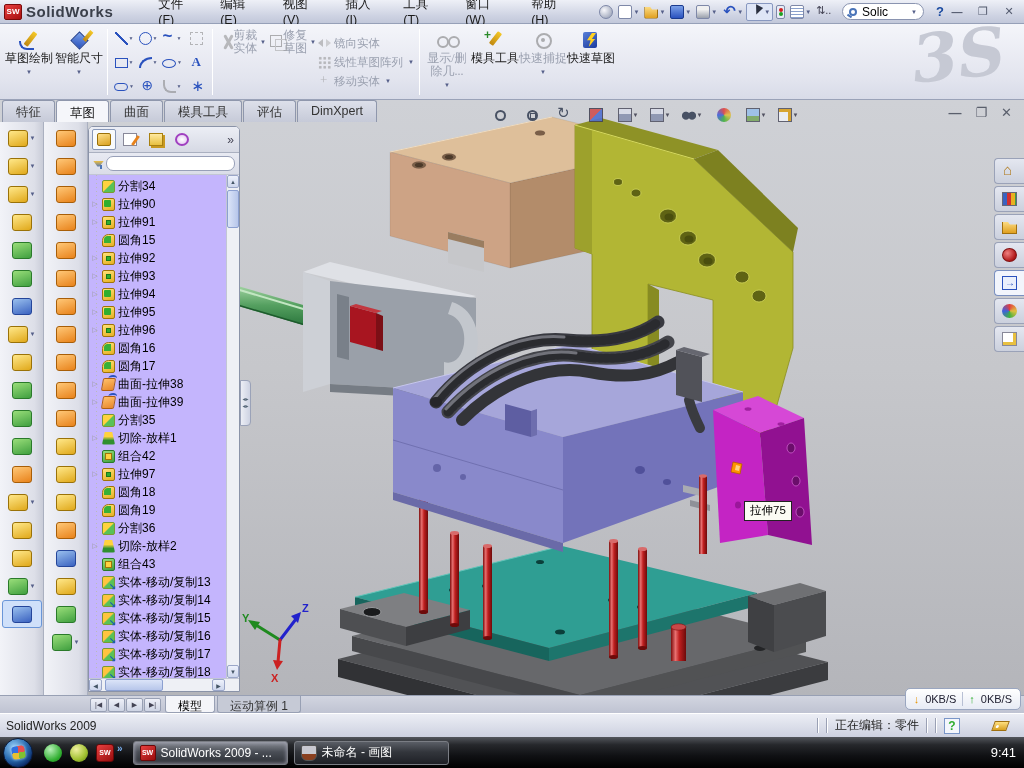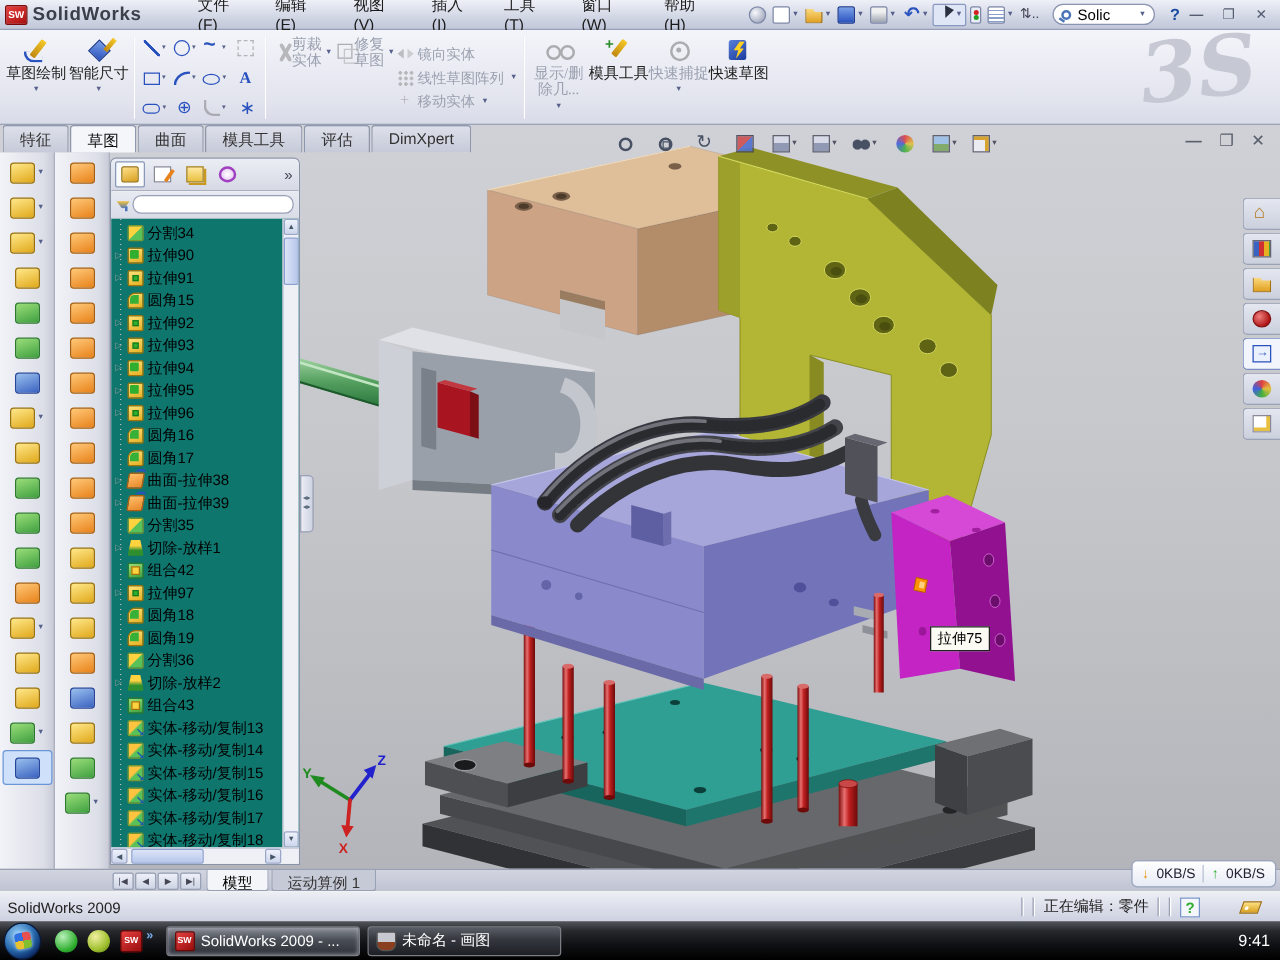--- a/index.html
+++ b/index.html
@@ -183,21 +183,21 @@
   [data-icon="fmtab2"] .fmi{background:#fff;border:1px solid #889;}
   [data-icon="fmtab2"] .fmi::after{content:"";position:absolute;right:-1px;top:1px;width:3px;height:11px;background:#e8821a;transform:rotate(35deg);}
   [data-icon="fmtab3"] .fmi{background:linear-gradient(#ffe9a0,#e8c040);border:1px solid #a88010;box-shadow:2px 2px 0 #c89820;}
   [data-icon="fmtab4"] .fmi{border:2.5px solid #a040c0;border-radius:50%;background:radial-gradient(#fff,#e0c0f0);}
   .fmmore{margin-left:auto;color:#445;font-size:12px;padding-right:2px;}
   .fmfilter{height:22px;background:linear-gradient(#e8eaf2,#dadde8);display:flex;align-items:center;gap:4px;padding:0 4px;border-bottom:1px solid #c2c6d4;}
   .funnel{width:11px;height:6px;background:linear-gradient(#f0c040,#4a74b8);clip-path:polygon(0 0,100% 0,60% 100%,40% 100%);}
   .funnel::after{content:"";}
   .fstem{width:2px;height:4px;background:#4a74b8;margin-left:-8px;margin-top:7px;}
   .filterbox{flex:1;height:15px;background:#fff;border:1px solid #98a0b8;border-radius:7px;}
-  .fmbody{flex:1;position:relative;background:#0f766e;overflow:hidden;}
+  .fmbody{flex:1;position:relative;background:#c4b5fd;overflow:hidden;}
   .fmtree{position:absolute;left:0;top:0;right:13px;bottom:0;padding:2px 0 0 2px;
     background-image:repeating-linear-gradient(#bbb 0 1px,transparent 1px 4px);
     background-size:1px 100%;background-position:7px 0;background-repeat:no-repeat;}
   .trow{height:18px;display:flex;align-items:center;gap:3px;white-space:nowrap;}
   .texp{width:8px;font-size:7px;color:#999;visibility:hidden;text-align:center;}
   .trow.expandable .texp{visibility:visible;}
   .ti{width:13px;height:13px;position:relative;background:linear-gradient(160deg,#ffe27a,#e6b023);
     border:1px solid #a07408;border-radius:2px;flex:none;}
   .tlabel{font-size:12px;color:#000;}
   [data-icon="split"] .ti{background:linear-gradient(135deg,#ffd23f 48%,#58c158 52%);border-color:#7a9a30;}

